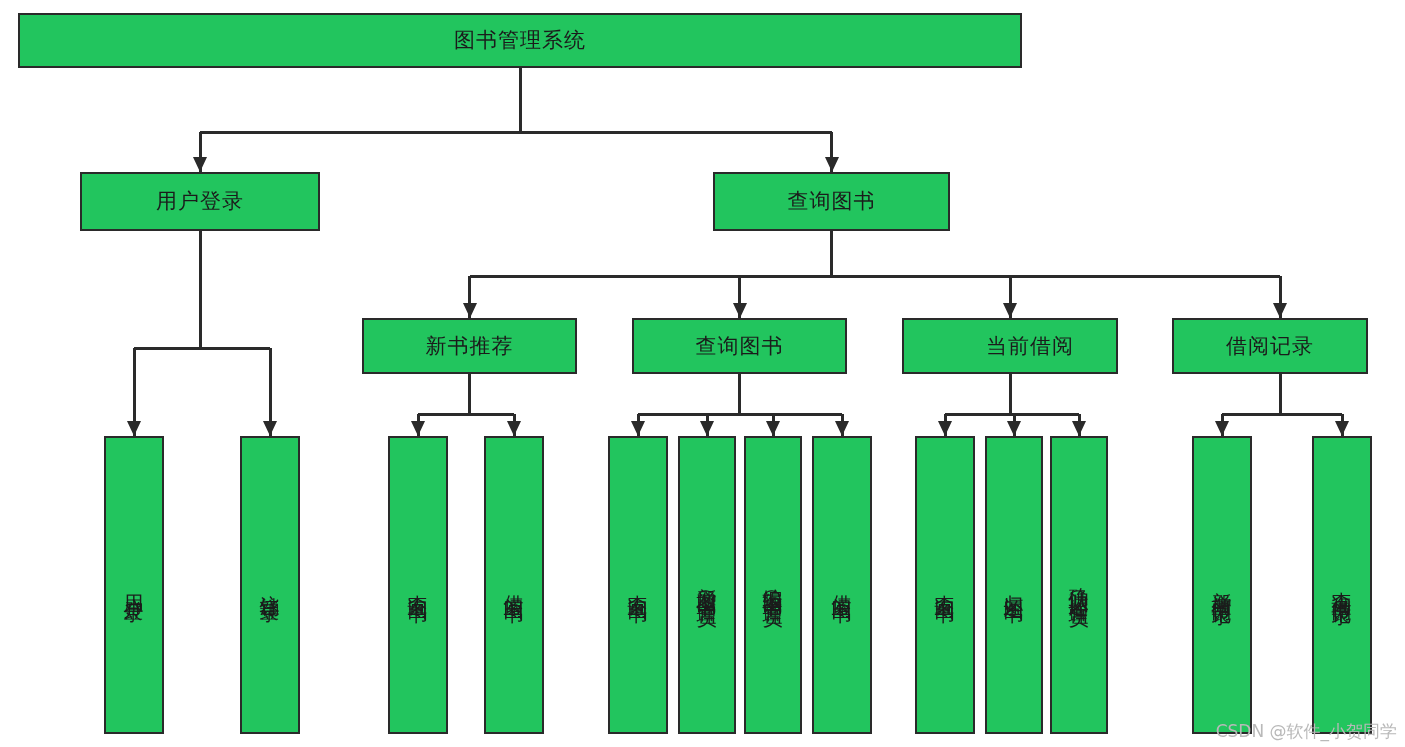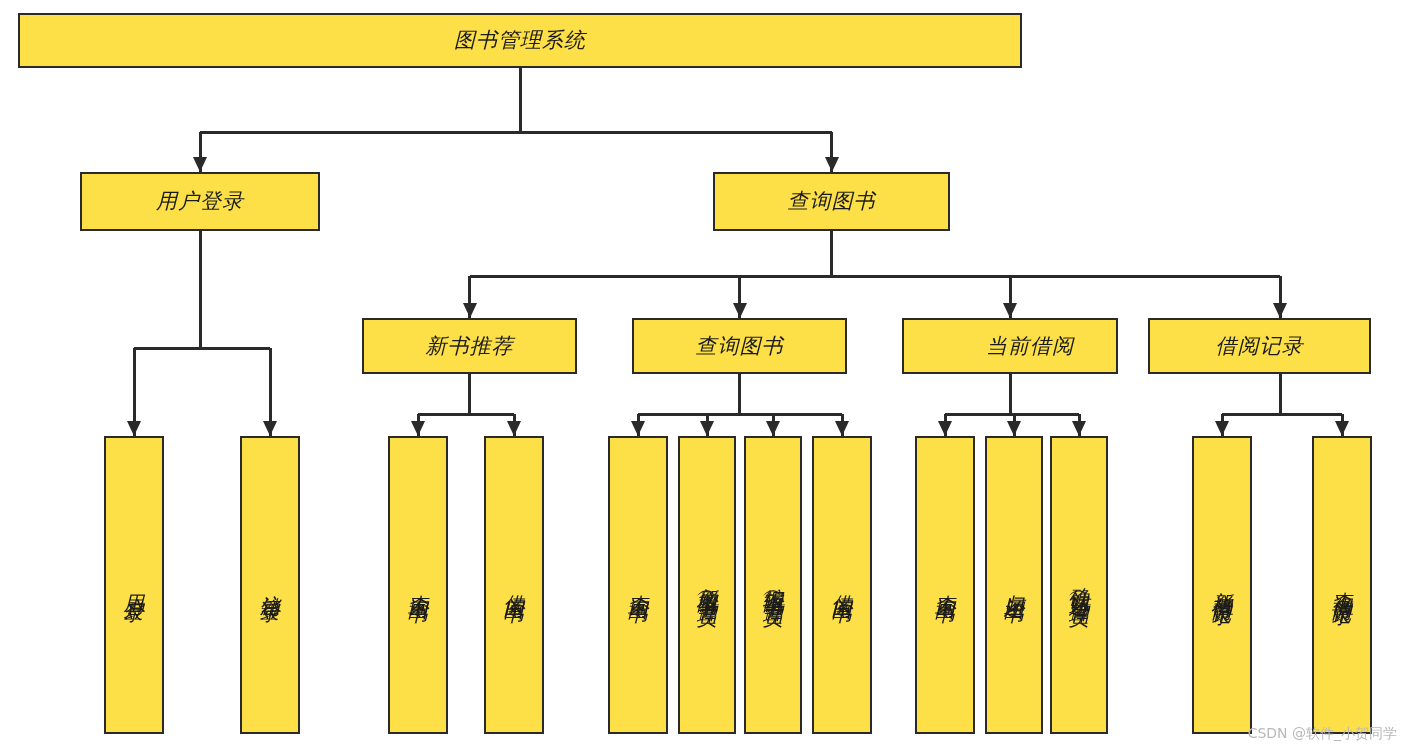--- a/index.html
+++ b/index.html
@@ -12,26 +12,25 @@
     width:1405px;
     height:747px;
     background:#ffffff;
     overflow:hidden;
   }
   
   .node{
     position:absolute;
     box-sizing:border-box;
     border:2px solid #2a2a2a;
-    background:#fde047;
+    background:#22c55e;
     display:flex;
     align-items:center;
     justify-content:center;
     color:#1b1b1b;
-    font-style:italic;
   }
   .node .lbl{
     display:block;
     text-align:center;
     line-height:1.05;
     white-space:nowrap;
   }
   .node.h .lbl{ font-size:21px; letter-spacing:1px; }
   .node.v{ align-items:center; justify-content:center; }
   .node.v .lbl{
@@ -53,21 +52,21 @@
     width:0;height:0;
     border-left:7px solid transparent;
     border-right:7px solid transparent;
     border-top:15px solid #2a2a2a;
   }
   
   #watermark{
     position:absolute;
     right:8px;
     bottom:4px;
-    font-size:14px;
+    font-size:17px;
     color:#b9b9b9;
     white-space:nowrap;
     font-family:"DejaVu Sans","Liberation Sans",sans-serif;
   }
 </style>
 </head>
 <body>
 
 <div id="canvas">
 
@@ -138,21 +137,21 @@
       </div>
       <div class="node h" style="left: 362px; top: 318px; width: 215px; height: 56px;">
         <span class="lbl">新书推荐</span>
       </div>
       <div class="node h" style="left: 632px; top: 318px; width: 215px; height: 56px;">
         <span class="lbl">查询图书</span>
       </div>
       <div class="node h" style="left: 902px; top: 318px; width: 216px; height: 56px; padding-left: 40px;">
         <span class="lbl">当前借阅</span>
       </div>
-      <div class="node h" style="left: 1148px; top: 318px; width: 223px; height: 56px;">
+      <div class="node h" style="left: 1172px; top: 318px; width: 196px; height: 56px;">
         <span class="lbl">借阅记录</span>
       </div>
       <div class="node v" style="left: 104px; top: 436px; width: 60px; height: 298px;">
         <span class="lbl">用户登录</span>
       </div>
       <div class="node v" style="left: 240px; top: 436px; width: 60px; height: 298px;">
         <span class="lbl">注销登录</span>
       </div>
       <div class="node v" style="left: 388px; top: 436px; width: 60px; height: 298px;">
         <span class="lbl">查询图书</span>

